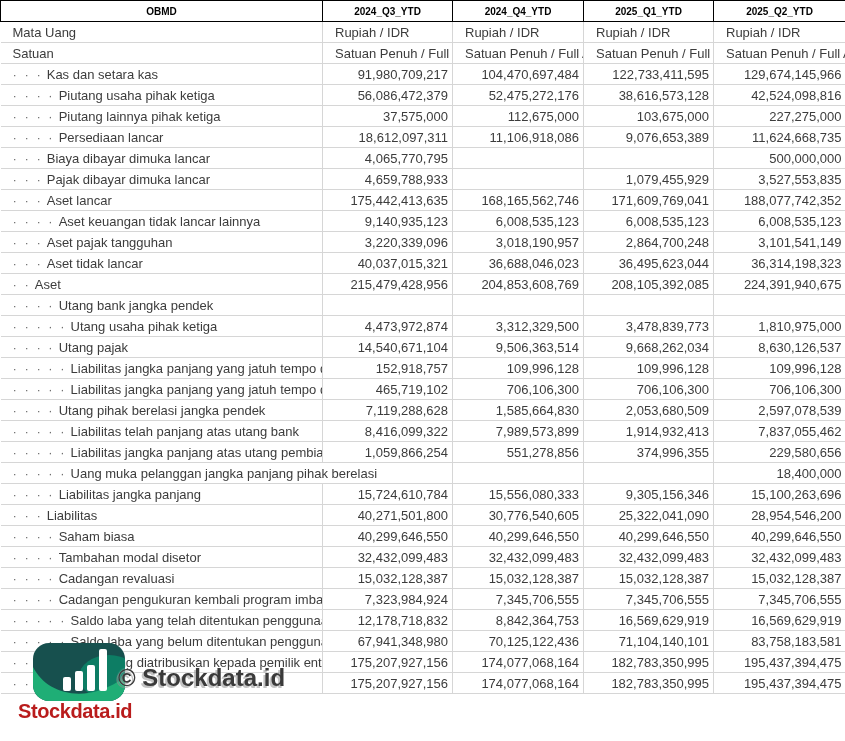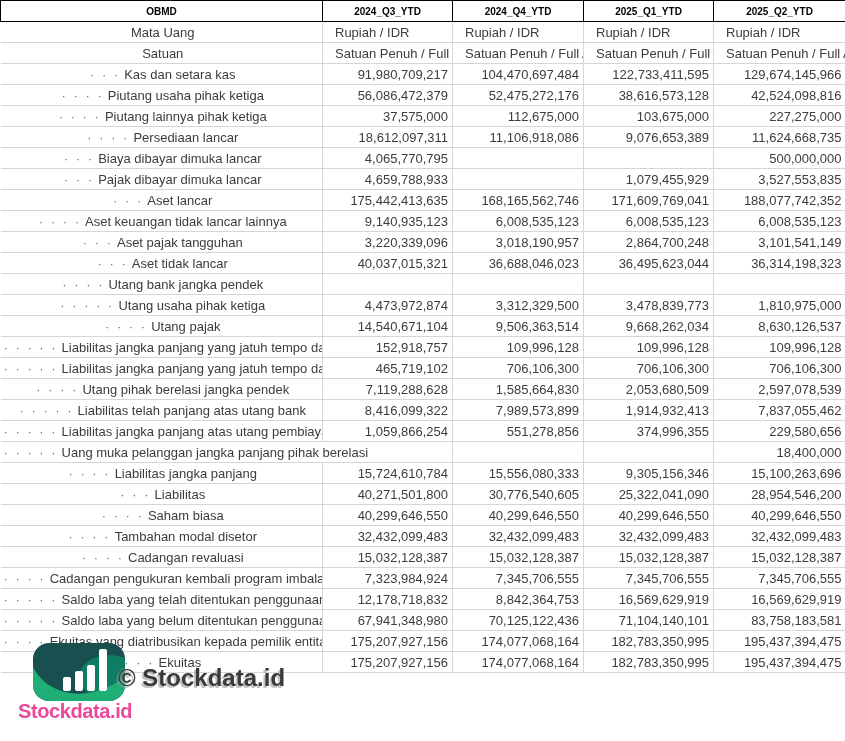--- a/index.html
+++ b/index.html
@@ -6,30 +6,30 @@
   #stage{position:relative;width:845px;height:741px;overflow:hidden;background:#fff;
          font-family:"Liberation Sans",sans-serif;color:#3c3c3c;}
   table{border-collapse:collapse;table-layout:fixed;width:845px;}
   col.c0{width:322px;} col.c1{width:130px;} col.c2{width:131px;} col.c3{width:130px;} col.c4{width:132px;}
   th,td{padding:0;margin:0;height:20px;font-size:13px;line-height:19px;vertical-align:middle;
         white-space:nowrap;background:transparent;}
   thead th{height:20px;font-size:10px;font-weight:bold;color:#000;text-align:center;
            border:1.5px solid #000;}
   td{border-right:1px solid #d6d6d6;border-bottom:1px solid #d6d6d6;}
   td:last-child{border-right:none;}
-  td.lc{overflow:hidden;padding-left:3px;text-align:center;}
+  td.lc{overflow:hidden;padding-left:12px;text-align:left;}
   td.lc.ovf{overflow:visible;border-right:none;}
   td.vc{overflow:hidden;}
   td.vc.num{text-align:right;padding-right:4px;}
   td.vc.left{text-align:left;padding-left:12px;}
   .dots{color:#6f6f6f;letter-spacing:2px;margin-right:4px;}
   .lt{color:#3c3c3c;}
   
   .wm-logo{position:absolute;left:33px;top:643px;width:92px;height:58px;}
-  .wm-word{position:absolute;left:18px;top:700px;font-size:20px;font-weight:bold;color:#ec4899;
+  .wm-word{position:absolute;left:18px;top:700px;font-size:20px;font-weight:bold;color:#b91c1c;
            letter-spacing:-0.4px;}
   .wm-copy{position:absolute;left:118px;top:664px;font-size:24px;font-weight:bold;color:#3a3a3a;
            text-shadow:-2px 2px 0 rgba(145,145,145,0.55), 0 0 2px rgba(255,255,255,0.7);}
 </style>
 </head>
 <body>
 
 <div id="stage">
 
   <table>
@@ -128,20 +128,27 @@
           <td class="vc num">3,018,190,957</td>
           <td class="vc num">2,864,700,248</td>
           <td class="vc num">3,101,541,149</td>
         </tr>
         <tr>
           <td class="lc"><span class="dots">· · ·</span><span class="lt">Aset tidak lancar</span></td>
           <td class="vc num">40,037,015,321</td>
           <td class="vc num">36,688,046,023</td>
           <td class="vc num">36,495,623,044</td>
           <td class="vc num">36,314,198,323</td>
+        </tr>
+        <tr>
+          <td class="lc"><span class="dots">· ·</span><span class="lt">Aset</span></td>
+          <td class="vc num">215,479,428,956</td>
+          <td class="vc num">204,853,608,769</td>
+          <td class="vc num">208,105,392,085</td>
+          <td class="vc num">224,391,940,675</td>
         </tr>
         <tr>
           <td class="lc"><span class="dots">· · · ·</span><span class="lt">Utang bank jangka pendek</span></td>
           <td class="vc num"></td>
           <td class="vc num"></td>
           <td class="vc num"></td>
           <td class="vc num"></td>
         </tr>
         <tr>
           <td class="lc"><span class="dots">· · · · ·</span><span class="lt">Utang usaha pihak ketiga</span></td>

